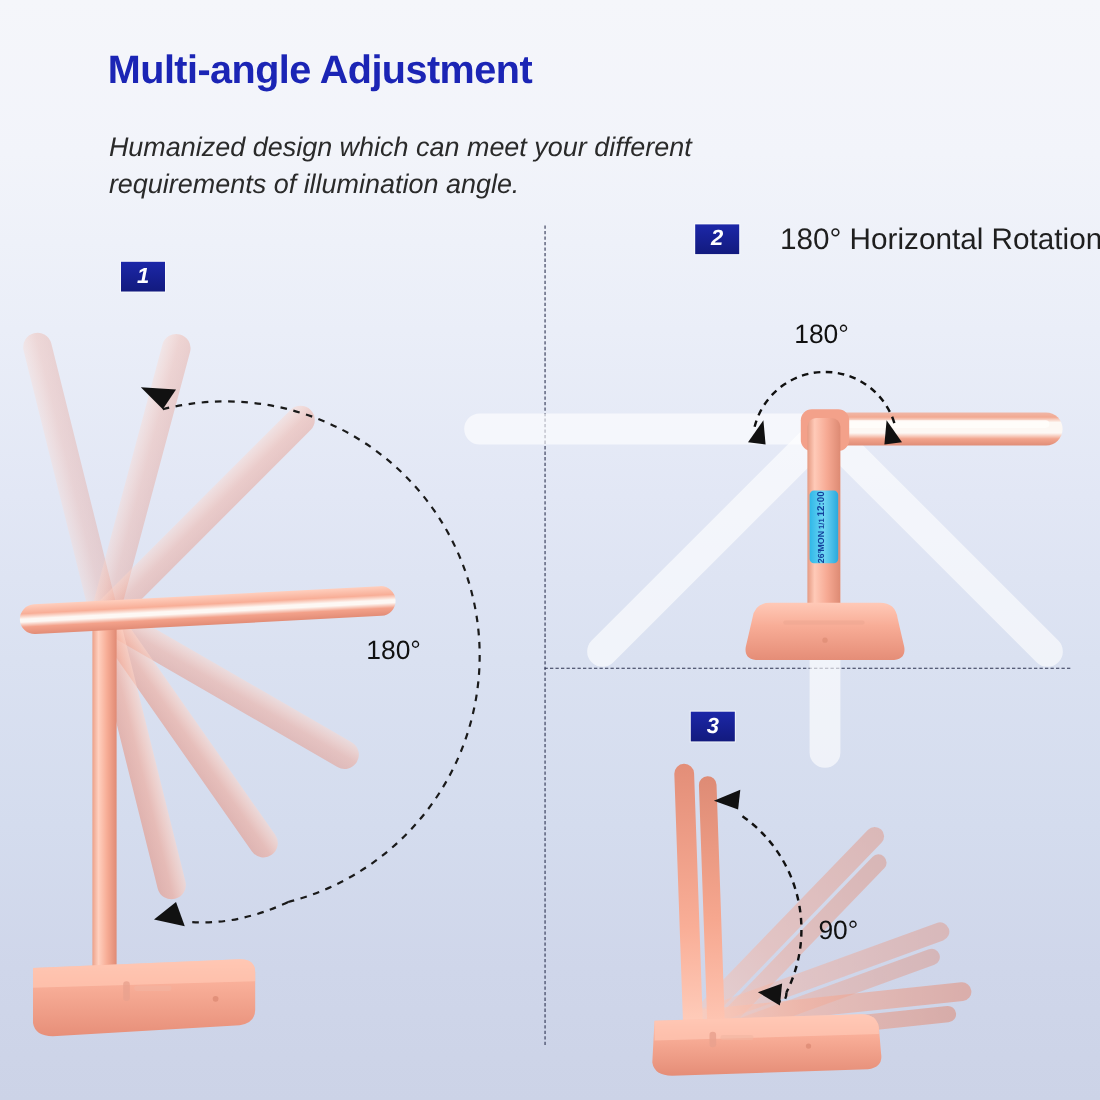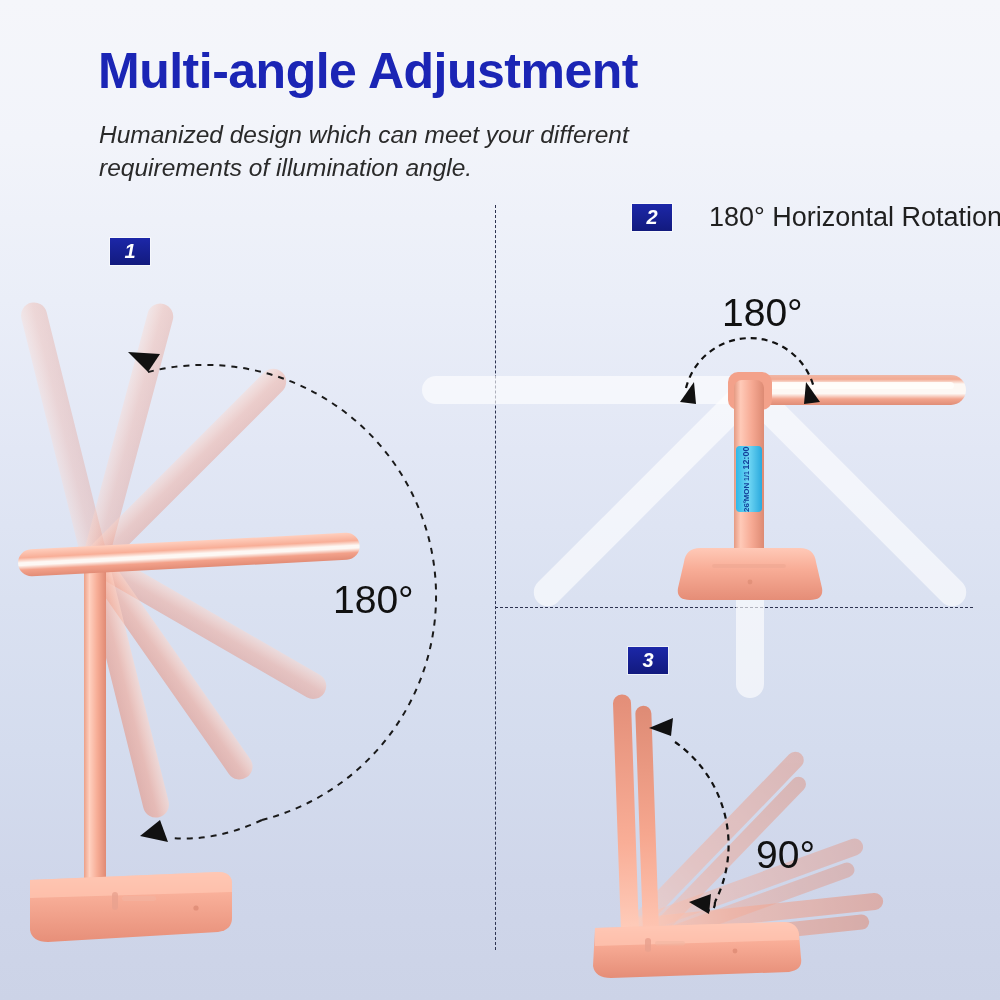--- a/index.html
+++ b/index.html
@@ -28,21 +28,21 @@
         #cfd6ea 88%,
         #ccd3e7 100%);
     overflow: hidden;
   }
 
   
   #title {
     position: absolute;
     left: 98px;
     top: 42px;
-    font-size: 50px;
+    font-size: 36px;
     font-weight: bold;
     letter-spacing: -0.5px;
     color: #1b25b5;
     white-space: nowrap;
   }
   #subtitle {
     position: absolute;
     left: 99px;
     top: 118px;
     font-size: 24.5px;
@@ -100,27 +100,27 @@
     text-align: center;
   }
 
   #badge1 { left: 110px; top: 238px; }
   #badge2 { left: 632px; top: 202px; }
   #badge3 { left: 628px; top: 647px; }
 
   
   .angle-label {
     position: absolute;
-    font-size: 39px;
+    font-size: 24px;
     color: #111111;
     white-space: nowrap;
   }
   #angle1 { left: 333px; top: 578px; }
   #angle2 { left: 722px; top: 291px; }
-  #angle3 { left: 744px; top: 833px; margin-left: 12px; }
+  #angle3 { left: 744px; top: 833px; }
 
   
   .stage {
     position: absolute;
     overflow: visible;
   }
 
   svg { display: block; overflow: visible; }
 </style>
 </head>

